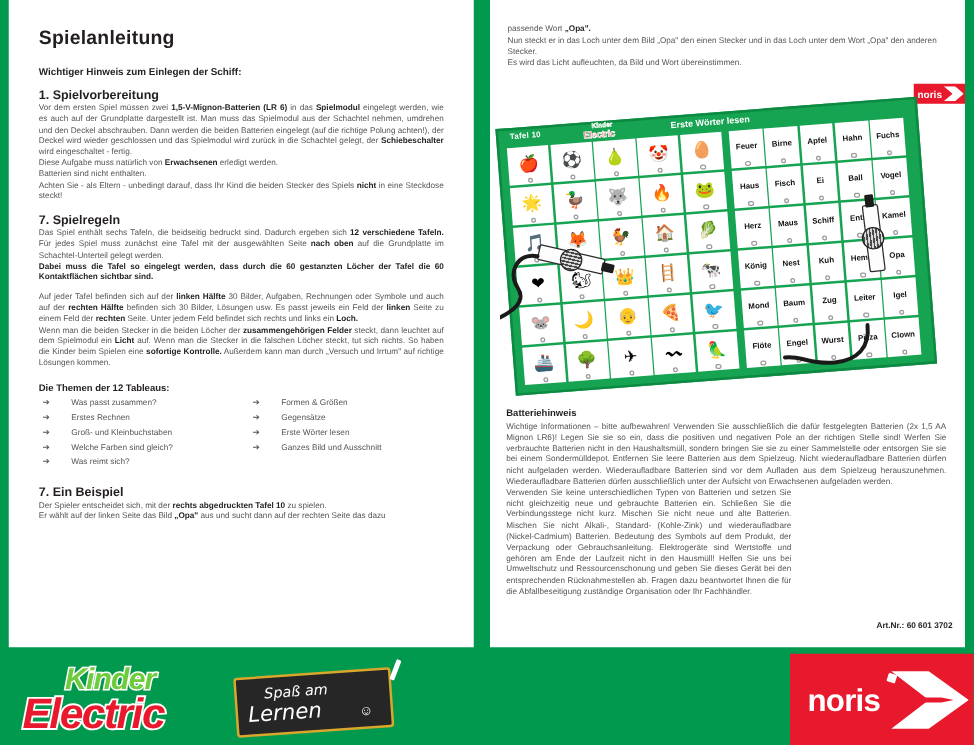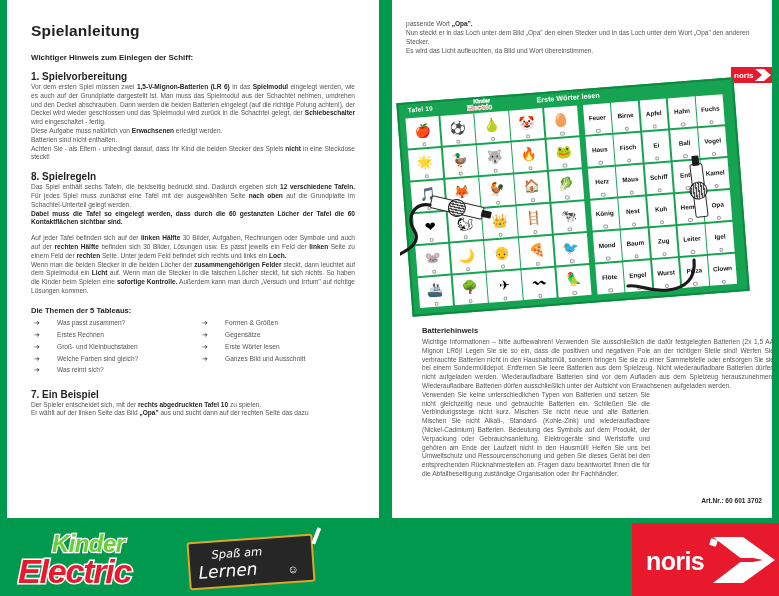--- a/index.html
+++ b/index.html
@@ -220,27 +220,27 @@
 
       <div class="intro-head">Wichtiger Hinweis zum Einlegen der Schiff:</div>
 
       <h2 class="sec">1. Spielvorbereitung</h2>
       <p class="body">Vor dem ersten Spiel müssen zwei <b>1,5-V-Mignon-Batterien (LR 6)</b> in das <b>Spielmodul</b> eingelegt werden, wie es auch auf der Grundplatte dargestellt ist. Man muss das Spielmodul aus der Schachtel nehmen, umdrehen und den Deckel abschrauben. Dann werden die beiden Batterien eingelegt (auf die richtige Polung achten!), der Deckel wird wieder geschlossen und das Spielmodul wird zurück in die Schachtel gelegt, der <b>Schiebeschalter</b> wird eingeschaltet - fertig.</p>
       <p class="body">Diese Aufgabe muss natürlich von <b>Erwachsenen</b> erledigt werden.</p>
       <p class="body">Batterien sind nicht enthalten.</p>
 
       <p class="body">Achten Sie - als Eltern - unbedingt darauf, dass Ihr Kind die beiden Stecker des Spiels <b>nicht</b> in eine Steckdose steckt!</p>
 
-      <h2 class="sec">8. Spielregeln</h2>
+      <h2 class="sec">7. Spielregeln</h2>
       <p class="body">Das Spiel enthält sechs Tafeln, die beidseitig bedruckt sind. Dadurch ergeben sich <b>12 verschiedene Tafeln.</b> Für jedes Spiel muss zunächst eine Tafel mit der ausgewählten Seite <b>nach oben</b> auf die Grundplatte im Schachtel-Unterteil gelegt werden.</p>
       <p class="body"><b>Dabei muss die Tafel so eingelegt werden, dass durch die 60 gestanzten Löcher der Tafel die 60 Kontaktflächen sichtbar sind.</b></p>
       <p class="body gap">Auf jeder Tafel befinden sich auf der <b>linken Hälfte</b> 30 Bilder, Aufgaben, Rechnungen oder Symbole und auch auf der <b>rechten Hälfte</b> befinden sich 30 Bilder, Lösungen usw. Es passt jeweils ein Feld der <b>linken</b> Seite zu einem Feld der <b>rechten</b> Seite. Unter jedem Feld befindet sich rechts und links ein <b>Loch.</b></p>
       <p class="body">Wenn man die beiden Stecker in die beiden Löcher der <b>zusammengehörigen Felder</b> steckt, dann leuchtet auf dem Spielmodul ein <b>Licht</b> auf. Wenn man die Stecker in die falschen Löcher steckt, tut sich nichts. So haben die Kinder beim Spielen eine <b>sofortige Kontrolle.</b> Außerdem kann man durch „Versuch und Irrtum" auf richtige Lösungen kommen.</p>
 
-      <div class="sub-head" style="margin-top:10px;">Die Themen der 5 Tableaus:</div>
+      <div class="sub-head" style="margin-top:10px;">Die Themen der 12 Tableaus:</div>
       <div class="themes">
         <ul class="c1">
           <li><span class="arw">➔</span><span>Was passt zusammen?</span></li>
           <li><span class="arw">➔</span><span>Erstes Rechnen</span></li>
           <li><span class="arw">➔</span><span>Groß- und Kleinbuchstaben</span></li>
           <li><span class="arw">➔</span><span>Welche Farben sind gleich?</span></li>
           <li><span class="arw">➔</span><span>Was reimt sich?</span></li>
         </ul>
         <ul class="c2">
           <li><span class="arw">➔</span><span>Formen &amp; Größen</span></li>
@@ -539,21 +539,21 @@
           <div class="plug-tip" style="left:-9px; top:2px;"></div>
         </div>
       </div>
 
       <svg style="position:absolute; left:0; top:0; width:364px; height:242px; pointer-events:none;" viewBox="0 0 364 242">
         <path d="M30 133 C 14 130, 6 146, 14 158 C 22 170, 8 178, 0 182" stroke="#1a1a1a" stroke-width="3.2" fill="none" stroke-linecap="round"></path>
         <path d="M294 188 C 296 206, 286 216, 268 218 C 248 220, 240 212, 228 214" stroke="#1a1a1a" stroke-width="3.2" fill="none" stroke-linecap="round"></path>
       </svg>
     </div>
 
-    <div style="position:absolute; left:30px; top:326px; width:352px;">
+    <div style="position:absolute; left:13px; top:326px; width:352px;">
       <div class="sub-head">Batteriehinweis</div>
       <p class="body">Wichtige Informationen – bitte aufbewahren! Verwenden Sie ausschließlich die dafür festgelegten Batterien (2x 1,5 AA Mignon LR6)! Legen Sie sie so ein, dass die positiven und negativen Pole an der richtigen Stelle sind! Werfen Sie verbrauchte Batterien nicht in den Haushaltsmüll, sondern bringen Sie sie zu einer Sammelstelle oder entsorgen Sie sie bei einem Sondermülldepot. Entfernen Sie leere Batterien aus dem Spielzeug. Nicht wiederaufladbare Batterien dürfen nicht aufgeladen werden. Wiederaufladbare Batterien sind vor dem Aufladen aus dem Spielzeug herauszunehmen. Wiederaufladbare Batterien dürfen ausschließlich unter der Aufsicht von Erwachsenen aufgeladen werden.</p>
       <p class="body" style="width:228px;">Verwenden Sie keine unterschiedlichen Typen von Batterien und setzen Sie nicht gleichzeitig neue und gebrauchte Batterien ein. Schließen Sie die Verbindungsstege nicht kurz. Mischen Sie nicht neue und alte Batterien. Mischen Sie nicht Alkali-, Standard- (Kohle-Zink) und wiederaufladbare (Nickel-Cadmium) Batterien. Bedeutung des Symbols auf dem Produkt, der Verpackung oder Gebrauchsanleitung. Elektrogeräte sind Wertstoffe und gehören am Ende der Laufzeit nicht in den Hausmüll! Helfen Sie uns bei Umweltschutz und Ressourcenschonung und geben Sie dieses Gerät bei den entsprechenden Rücknahmestellen ab. Fragen dazu beantwortet Ihnen die für die Abfallbeseitigung zuständige Organisation oder Ihr Fachhändler.</p>
     </div>
 
     <div id="batt-icons">
       <svg style="position:absolute; left:0; top:0; width:132px; height:108px;" viewBox="0 0 132 108">
 
         <g>
           <rect x="56" y="0" width="13" height="17" rx="2.5" fill="#1d1d1d" transform="rotate(26 62 8)"></rect>

